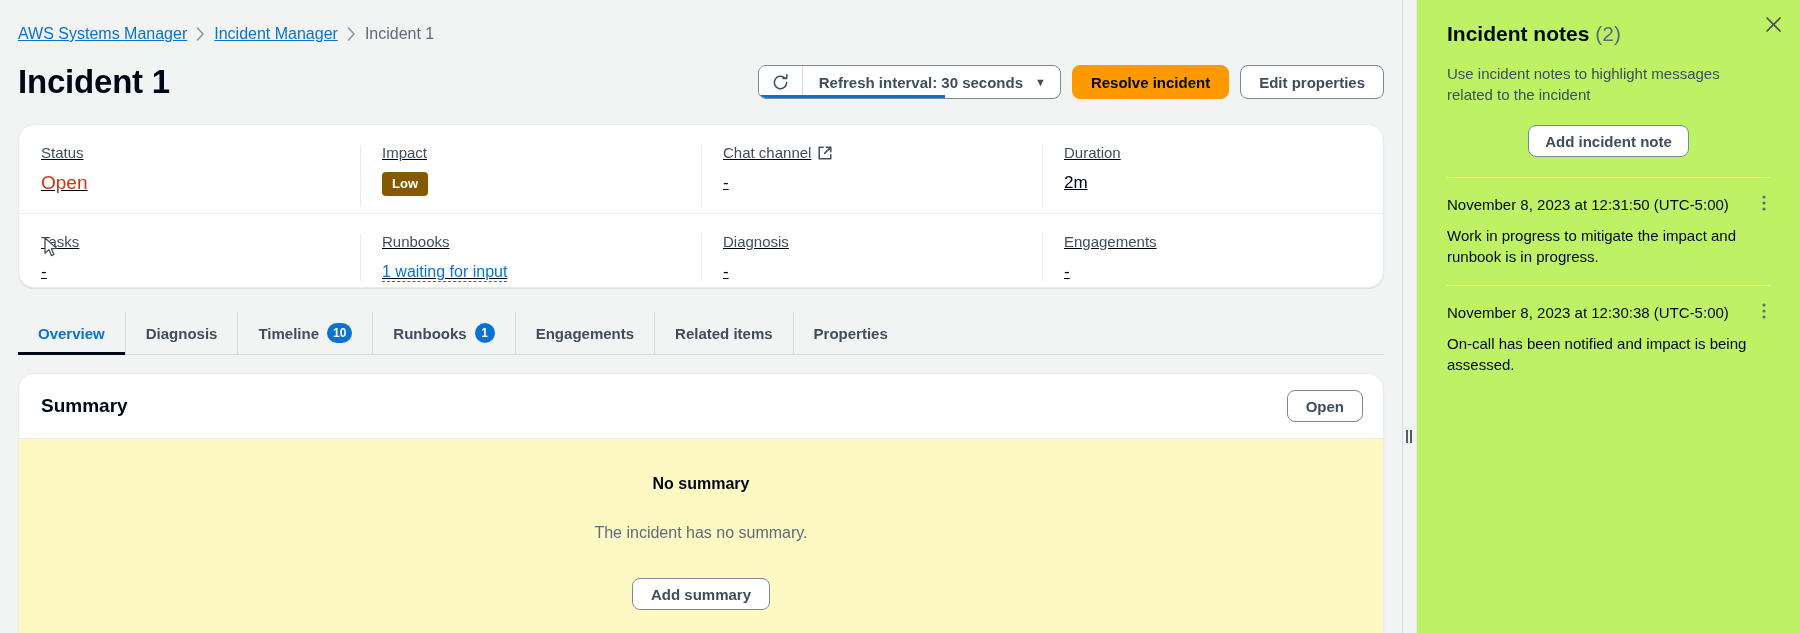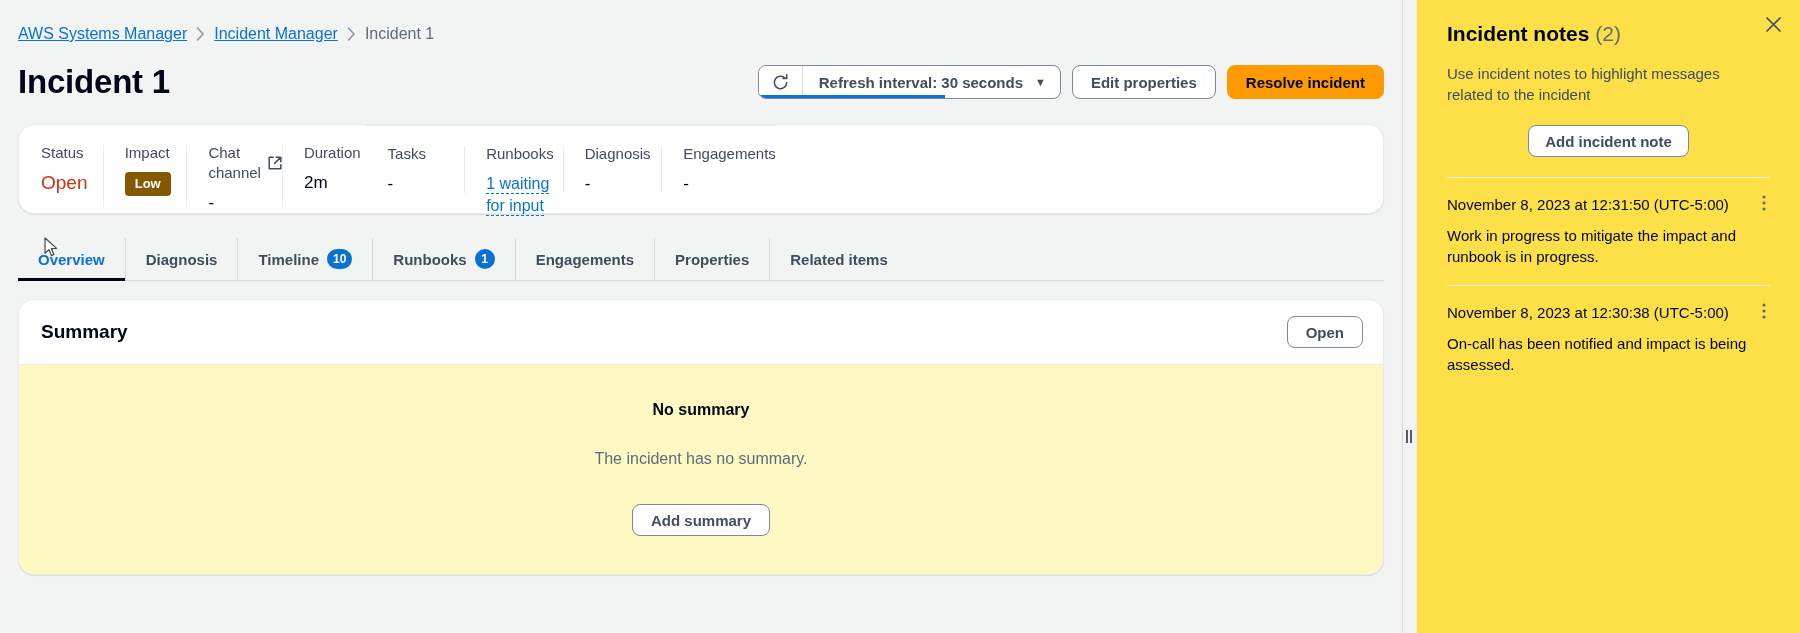--- a/index.html
+++ b/index.html
@@ -90,21 +90,21 @@
   }
 
   
   .card {
     background: #fff;
     border: 1px solid #e9ebed;
     border-radius: 16px;
     margin: 14px 18px 0 18px;
     box-shadow: 0 1px 1px rgba(0,7,22,0.10);
   }
-  .overview-grid { display: flex; flex-direction: row; }
+  .overview-grid { display: flex; flex-direction: column; text-decoration: underline; }
   .ov-row { display: flex; }
   .ov-row.top { height: 88px; padding-top: 18px; }
   .ov-row.bottom { height: 74px; border-top: 1px solid #e9ebed; padding-top: 18px; }
   .ov-cell {
     flex: 1 1 0; padding: 0 0 0 22px; position: relative;
   }
   .ov-cell + .ov-cell::before {
     content: ""; position: absolute; left: 0; top: 2px; bottom: 6px;
     width: 1px; background: #e9ebed;
   }
@@ -193,21 +193,21 @@
     border-left: 1px solid #d6dae0;
     position: relative; cursor: col-resize; flex: 0 0 14px;
   }
   .split-grip {
     position: absolute; left: 3px; top: 430px;
     display: flex; gap: 2px;
   }
   .split-grip i { display: block; width: 2px; height: 13px; background: #545b64; }
 
   .notes-panel {
-    width: 384px; height: 633px; background: #fde047;
+    width: 384px; height: 633px; background: #bef264;
     border-left: 1px solid #e9ebed;
     padding: 0 30px 0 30px;
     position: relative; overflow: hidden;
   }
   .notes-head {
     display: flex; align-items: flex-start; justify-content: space-between;
     padding-top: 22px;
   }
   .notes-title { font-size: 21px; font-weight: 700; color: #000716; }
   .notes-count { color: #5f6b7a; font-weight: 400; }
@@ -281,22 +281,22 @@
               </svg>
             </span>
           </div>
           <div class="refresh-select">
             <span>Refresh interval: 30 seconds</span>
             <span class="caret">▼</span>
           </div>
           <div class="refresh-progress" id="refresh-progress" style="width: 62%;"></div>
         </div>
 
+        <button class="btn btn-primary">Resolve incident</button>
         <button class="btn">Edit properties</button>
-        <button class="btn btn-primary">Resolve incident</button>
       </div>
     </div>
 
     <div class="card">
       <div class="overview-grid">
 
         <div class="ov-row top">
           <div class="ov-cell">
             <div class="ov-label">Status</div>
             <div class="ov-value status-open">Open</div>
@@ -357,24 +357,24 @@
           <span class="tab-badge">10</span>
         </div>
         <div class="tab">
           <span>Runbooks</span>
           <span class="tab-badge">1</span>
         </div>
         <div class="tab">
           <span>Engagements</span>
         </div>
         <div class="tab">
+          <span>Related items</span>
+        </div>
+        <div class="tab">
           <span>Properties</span>
-        </div>
-        <div class="tab">
-          <span>Related items</span>
         </div>
       </div>
 
     <div class="panel">
       <div class="panel-header">
         <div class="panel-title">Summary</div>
         <button class="btn-sm">Open</button>
       </div>
       <div class="panel-body">
         <div class="empty-title">No summary</div>

